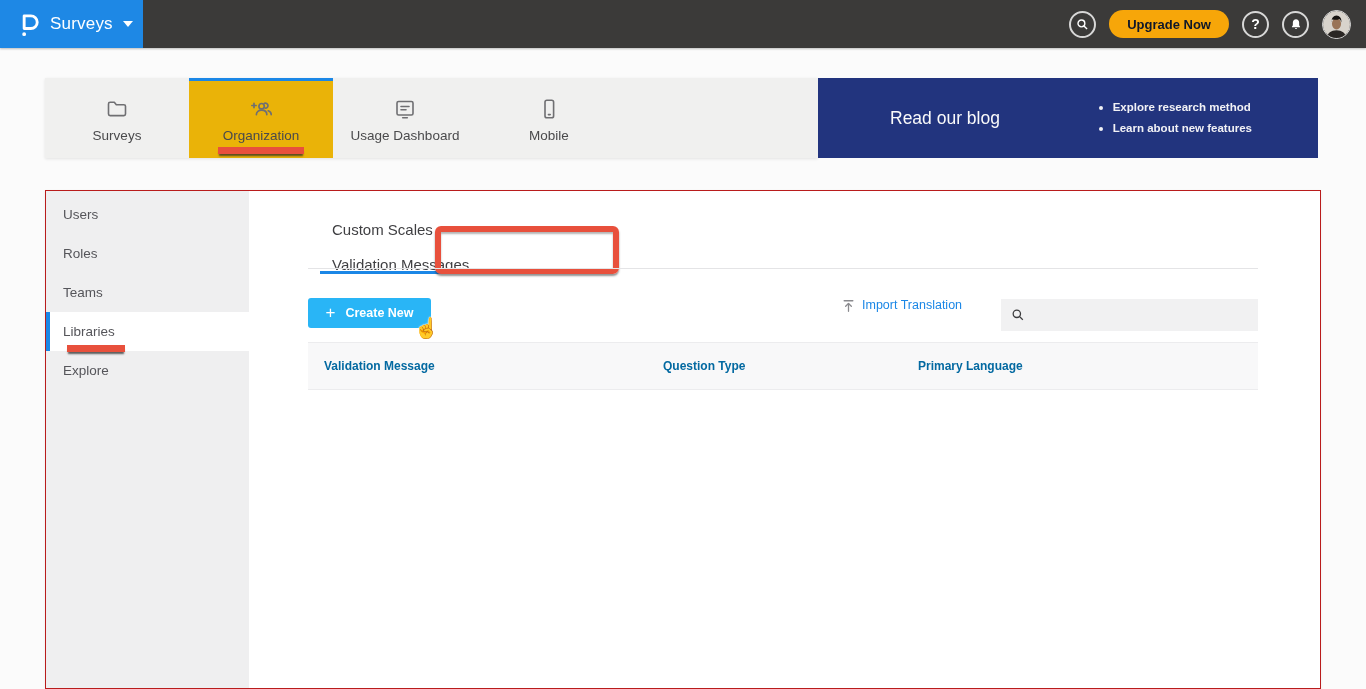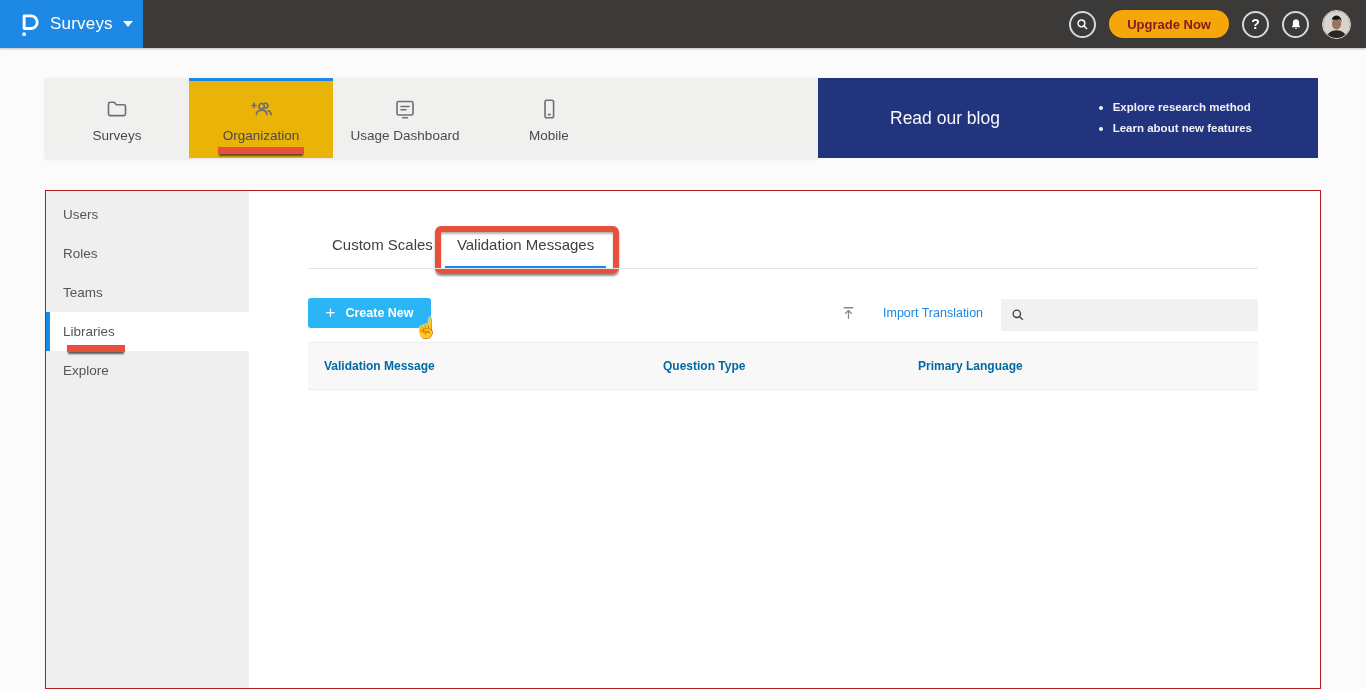--- a/index.html
+++ b/index.html
@@ -12,21 +12,21 @@
     color:#47474A;
   }
 
   
   .header { position:absolute; top:0; left:0; width:1366px; height:48px; background:#3B3A39; display:flex; align-items:center; box-shadow:0 1px 2px rgba(0,0,0,.25); }
   .logo-block { width:143px; height:48px; background:#1E88E5; display:flex; align-items:center; padding-left:16px; cursor:pointer; }
   .product-name { color:#fff; font-size:17px; margin-left:10px; letter-spacing:.2px; }
   .caret-down { width:0; height:0; border-left:5px solid transparent; border-right:5px solid transparent; border-top:6px solid #fff; margin-left:10px; }
   .header-right { margin-left:auto; display:flex; align-items:center; gap:13px; padding-right:15px; }
   .icon-circle { width:27px; height:27px; border-radius:50%; border:2px solid rgba(255,255,255,.8); display:flex; align-items:center; justify-content:center; color:#fff; cursor:pointer; font-size:14px; font-weight:bold; }
-  .upgrade-btn { height:28px; padding:0 18px; border-radius:14px; background:#F7A609; border:none; color:#7f1d1d; font-weight:bold; font-size:13px; font-family:inherit; display:flex; align-items:center; cursor:pointer; }
+  .upgrade-btn { height:28px; padding:0 18px; border-radius:14px; background:#F7A609; border:none; color:#0f172a; font-weight:bold; font-size:13px; font-family:inherit; display:flex; align-items:center; cursor:pointer; }
   .avatar { width:29px; height:29px; border-radius:50%; overflow:hidden; cursor:pointer; border:1px solid rgba(255,255,255,.85); }
 
   
   .topnav { position:absolute; top:78px; left:45px; width:1276px; height:80px; }
   .tab-strip { position:absolute; left:0; top:0; width:773px; height:80px; background:#F0F0EF; box-shadow:0 1px 3px rgba(0,0,0,.10); display:flex; }
   .nav-tab { width:144px; height:80px; border-top:3px solid transparent; display:flex; flex-direction:column; align-items:center; justify-content:center; gap:7px; font-size:13.5px; color:#4A4A4C; cursor:pointer; position:relative; }
   .nav-tab.active { background:#eab308; border-top-color:#1B87E6; }
   .ticon { height:24px; display:flex; align-items:center; }
   .nav-annotation { position:absolute; left:50%; transform:translateX(-50%); bottom:4px; width:86px; height:7px; background:#E8503C; box-shadow:0 3px 2px -1px rgba(40,40,40,.75); }
 
@@ -38,32 +38,32 @@
 
   
   .card { position:absolute; left:45px; top:190px; width:1276px; height:499px; background:#fff; border:1px solid #b91c1c; box-shadow:0 1px 3px rgba(0,0,0,.06); }
   .side { position:absolute; left:0; top:0; width:203px; height:100%; background:#EFEFF0; padding-top:4px; }
   .side-item { height:39px; display:flex; align-items:center; padding-left:17px; font-size:13.5px; color:#55555A; cursor:pointer; position:relative; }
   .side-item.active { background:#fff; border-left:4px solid #1B87E6; padding-left:13px; }
   .side-annotation { position:absolute; left:17px; bottom:-1px; width:58px; height:7px; background:#E8503C; box-shadow:0 3px 2px -1px rgba(40,40,40,.75); }
 
   .mainarea { position:absolute; left:203px; top:0; right:0; bottom:0; }
 
-  .ctabs { position:absolute; left:71px; top:30px; height:47px; display:flex; gap:0; }
+  .ctabs { position:absolute; left:71px; top:30px; height:47px; display:flex; gap:18px;flex-direction:column; }
   .ctab { padding:0 12px; display:flex; align-items:center; font-size:15px; color:#3F3F42; cursor:pointer; position:relative; }
   .ctab.active::after { content:""; position:absolute; left:0; right:0; bottom:-1px; height:3px; background:#1B87E6; }
   .box-annotation { position:absolute; left:186px; top:35px; width:184px; height:48px; border:6px solid #E8503C; border-radius:6px; box-shadow:0 2px 2px rgba(40,40,40,.5), inset 0 2px 2px rgba(40,40,40,.35); pointer-events:none; }
 
   .divider { position:absolute; left:59px; top:77px; width:950px; border-bottom:1px solid #E4E4E6; }
 
   .create-btn { position:absolute; left:59px; top:107px; width:123px; height:30px; background:#29B5F6; border:none; border-radius:3px; color:#fff; font-size:12.5px; font-weight:bold; font-family:inherit; display:flex; align-items:center; justify-content:center; gap:10px; cursor:pointer; }
   .create-plus { font-size:17px; font-weight:normal; line-height:1; margin-top:-2px; }
   .cursor-hand { position:absolute; left:165px; top:125px; font-size:20px; color:#141414; text-shadow:0 0 2px #fff, 0 0 1px #fff; pointer-events:none; z-index:5; }
 
-  .import-link { position:absolute; left:592px; top:107px; height:30px; display:flex; align-items:center; gap:27px; font-size:12.5px; color:#1B87E6; cursor:pointer; }
+  .import-link { position:absolute; left:592px; top:107px; height:30px; display:flex; align-items:flex-start; gap:6px; font-size:12.5px; color:#1B87E6; cursor:pointer; }
 
   .search-box { position:absolute; left:752px; top:108px; width:257px; height:32px; background:#F1F1F2; display:flex; align-items:center; gap:8px; padding-left:10px; cursor:text; }
   .search-input { flex:1; border:none; background:transparent; outline:none; font-size:13px; font-family:inherit; color:#333; height:100%; }
 
   .thead { position:absolute; left:59px; top:151px; width:950px; height:48px; background:#F8F8F9; border-top:1px solid #ECECEE; border-bottom:1px solid #ECECEE; display:grid; grid-template-columns:339px 255px 1fr; align-items:center; padding-left:16px; }
   .th { font-size:12px; font-weight:bold; color:#0369a1; }
 </style>
 </head>
 <body>
 

